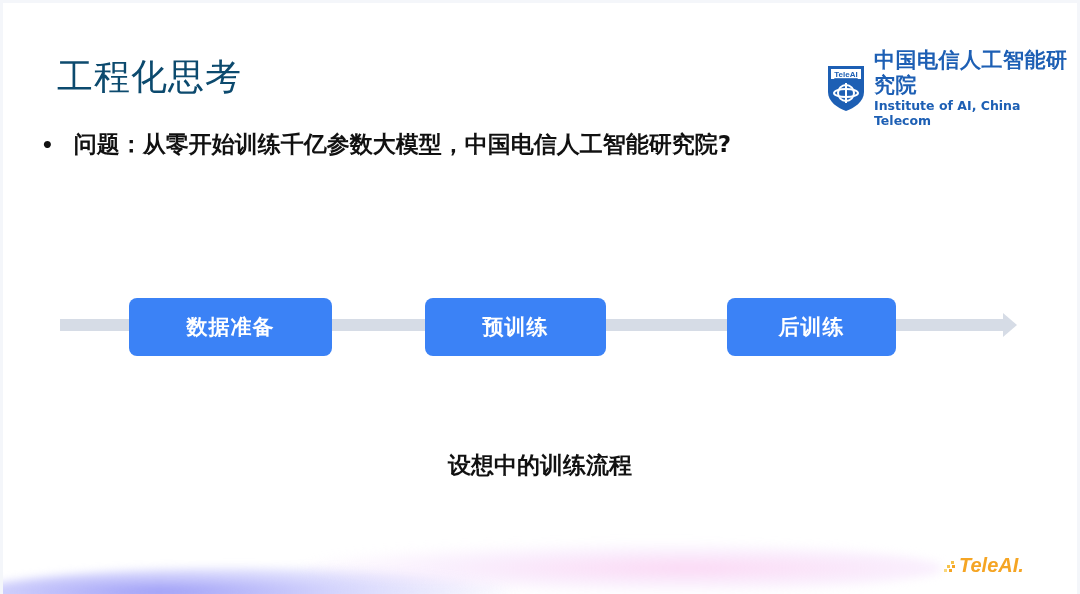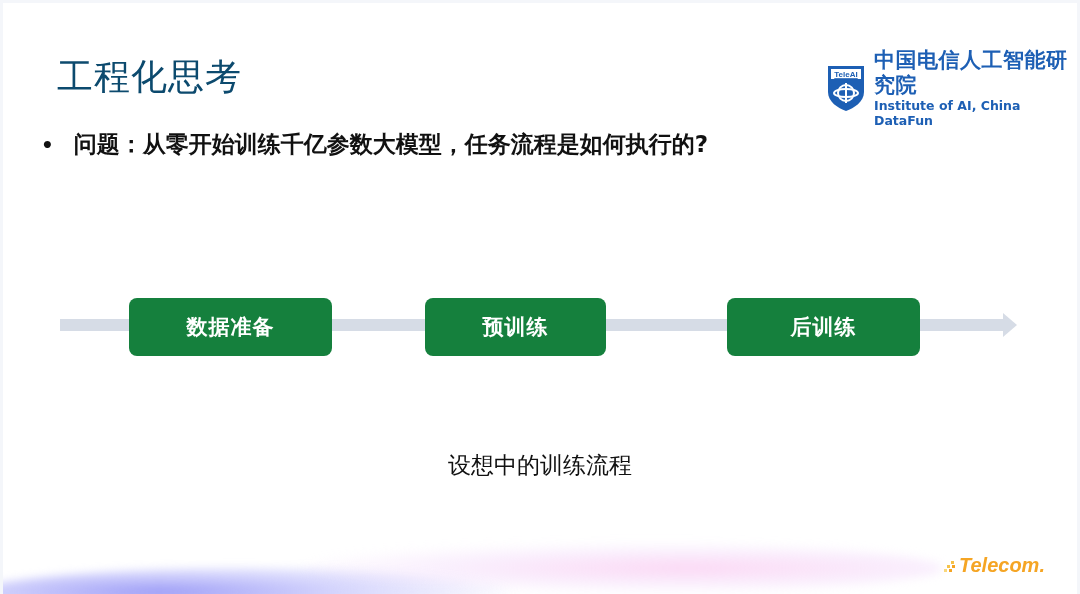--- a/index.html
+++ b/index.html
@@ -34,27 +34,27 @@
     position:absolute; left:57px; top:316px; width:945px; height:12px;
     background:#d6dce6;
   }
   .flow-arrow {
     position:absolute; left:1000px; top:310px; width:0; height:0;
     border-top:12px solid transparent; border-bottom:12px solid transparent;
     border-left:14px solid #d6dce6;
   }
   .step {
     position:absolute; top:295px; height:58px;
-    background:#15803d; border-radius:8px; color:#fff;
+    background:#3b82f6; border-radius:8px; color:#fff;
     display:flex; align-items:center; justify-content:center;
     font-size:21px; font-weight:bold; letter-spacing:1px;
   }
   .caption {
     position:absolute; left:0; width:1074px; top:447px; text-align:center;
-    font-size:23px; font-weight:normal; color:#111;
+    font-size:23px; font-weight:bold; color:#111;
   }
   .wave1 {
     position:absolute; left:-40px; top:565px; width:560px; height:60px;
     border-radius:50%;
     background:radial-gradient(ellipse at 35% 40%, rgba(140,140,245,0.85) 0%, rgba(170,170,250,0.5) 35%, rgba(255,255,255,0) 70%);
     filter:blur(4px);
   }
   .wave2 {
     position:absolute; left:300px; top:540px; width:640px; height:50px;
     border-radius:50%;
@@ -83,53 +83,53 @@
         <path d="M2 2 H38 V28 C38 38 28 44 20 47 C12 44 2 38 2 28 Z" fill="#1d5fb4"></path>
         <rect x="5" y="5" width="30" height="10" fill="#ffffff"></rect>
         <text x="20" y="13" font-size="8" font-weight="bold" text-anchor="middle" fill="#1d5fb4" font-family="Liberation Sans, sans-serif" text-decoration="underline">TeleAI</text>
         <circle cx="20" cy="29" r="8" fill="none" stroke="#fff" stroke-width="2"></circle>
         <ellipse cx="20" cy="29" rx="12" ry="4" fill="none" stroke="#fff" stroke-width="2"></ellipse>
         <line x1="20" y1="19" x2="20" y2="39" stroke="#fff" stroke-width="2"></line>
       </svg>
     </div>
     <div class="logo-text">
       <div class="logo-cn">中国电信人工智能研究院</div>
-      <div class="logo-en">Institute of AI, China DataFun</div>
+      <div class="logo-en">Institute of AI, China Telecom</div>
     </div>
   </div>
 
   <div class="question">
     <span class="bullet">•</span>
-    <span>问题：从零开始训练千亿参数大模型，任务流程是如何执行的?</span>
+    <span>问题：从零开始训练千亿参数大模型，中国电信人工智能研究院?</span>
   </div>
 
   <div class="flow-bar"></div>
   <div class="flow-arrow"></div>
 
   <div class="step" style="left:126px; width:203px;">
     <span>数据准备</span>
   </div>
   <div class="step" style="left:422px; width:181px;">
     <span>预训练</span>
   </div>
-  <div class="step" style="left:724px; width:193px;">
+  <div class="step" style="left:724px; width:169px;">
     <span>后训练</span>
   </div>
 
   <div class="caption">设想中的训练流程</div>
 
   <div class="wave1"></div>
   <div class="wave2"></div>
 
   <div class="datafun">
     <div class="df-dots">
       <svg width="14" height="14" viewBox="0 0 14 14">
         <rect x="8" y="1" width="3" height="3" fill="#f5c24a"></rect>
         <rect x="4" y="5" width="3" height="3" fill="#f5c24a"></rect>
         <rect x="9" y="5" width="3" height="3" fill="#f5a524"></rect>
         <rect x="1" y="9" width="3" height="3" fill="#f9d77a"></rect>
         <rect x="6" y="9" width="3" height="3" fill="#f5a524"></rect>
       </svg>
     </div>
-    <span class="df-text">Telecom.</span>
+    <span class="df-text">TeleAI.</span>
   </div>
 
 </div>
 
 </body></html>

